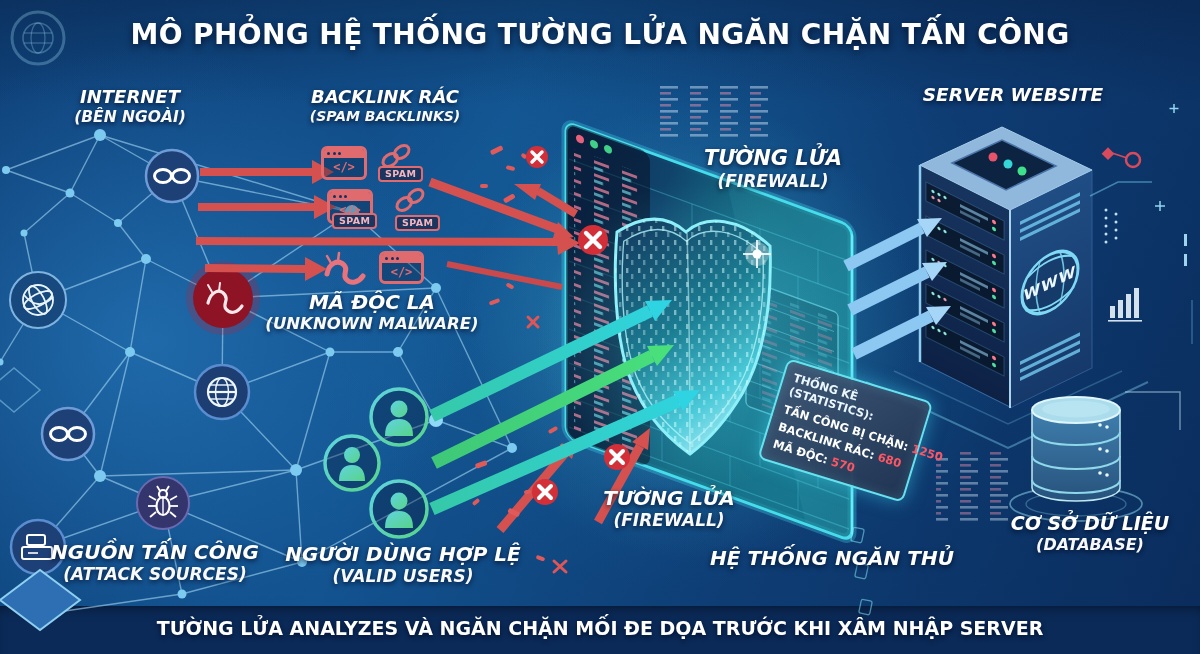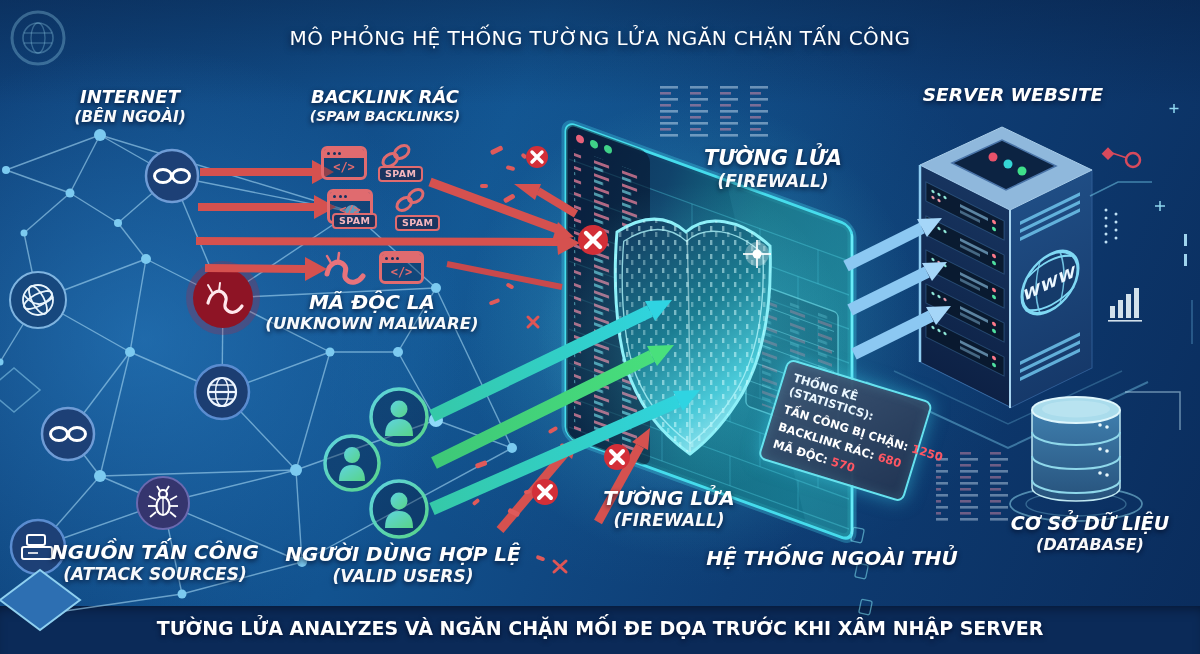--- a/index.html
+++ b/index.html
@@ -8,22 +8,22 @@
     font-family:"DejaVu Sans","Liberation Sans",sans-serif;
     background:
       radial-gradient(460px 420px at 12% 52%, rgba(45,135,205,.52), rgba(45,135,205,0) 70%),
       radial-gradient(520px 400px at 56% 46%, rgba(35,145,195,.22), rgba(35,145,195,0) 72%),
       linear-gradient(180deg, rgba(6,24,56,.38), rgba(6,24,56,0) 16%),
       linear-gradient(112deg,#0f4179 0%,#125390 38%,#0e3d74 66%,#0a2c5c 100%);
   }
   .abs{position:absolute;}
   svg{display:block;}
   .title{
-    left:0;top:26px;width:100%;text-align:center;color:#fff;font-weight:400;
-    font-size:20px;letter-spacing:.4px;text-shadow:0 3px 7px rgba(2,8,32,.7);
+    left:0;top:18px;width:100%;text-align:center;color:#fff;font-weight:700;
+    font-size:28px;letter-spacing:.4px;text-shadow:0 3px 7px rgba(2,8,32,.7);
   }
   .lbl{position:absolute;text-align:center;color:#fff;line-height:1.2;
        text-shadow:0 2px 5px rgba(2,10,35,.78);font-style:italic;}
   .lbl .m{display:block;font-weight:800;}
   .lbl .s{display:block;font-weight:700;opacity:.97;}
   .footer-strip{left:0;top:606px;width:1200px;height:48px;background:#0b2a58;
        box-shadow:inset 0 8px 14px -8px rgba(0,0,10,.6);}
   .footer-text{left:0;top:617px;width:100%;text-align:center;color:#fff;
        font-weight:800;font-size:19px;text-shadow:0 2px 5px rgba(2,10,35,.8);}
   
@@ -684,21 +684,21 @@
     <span class="m" style="font-size:21px">TƯỜNG LỬA</span>
     <span class="s" style="font-size:17px">(FIREWALL)</span>
   </div>
 
   <div class="lbl" style="left:586px;top:486px;width:166px">
     <span class="m" style="font-size:20px">TƯỜNG LỬA</span>
     <span class="s" style="font-size:17px">(FIREWALL)</span>
   </div>
 
   <div class="lbl" style="left:688px;top:546px;width:288px">
-    <span class="m" style="font-size:20px">HỆ THỐNG NGOÀI THỦ</span>
+    <span class="m" style="font-size:20px">HỆ THỐNG NGĂN THỦ</span>
   </div>
 
   <div class="lbl" style="left:900px;top:84px;width:226px">
     <span class="m" style="font-size:18.5px">SERVER WEBSITE</span>
   </div>
 
   <div class="lbl" style="left:988px;top:512px;width:204px">
     <span class="m" style="font-size:19px">CƠ SỞ DỮ LIỆU</span>
     <span class="s" style="font-size:16px">(DATABASE)</span>
   </div>

